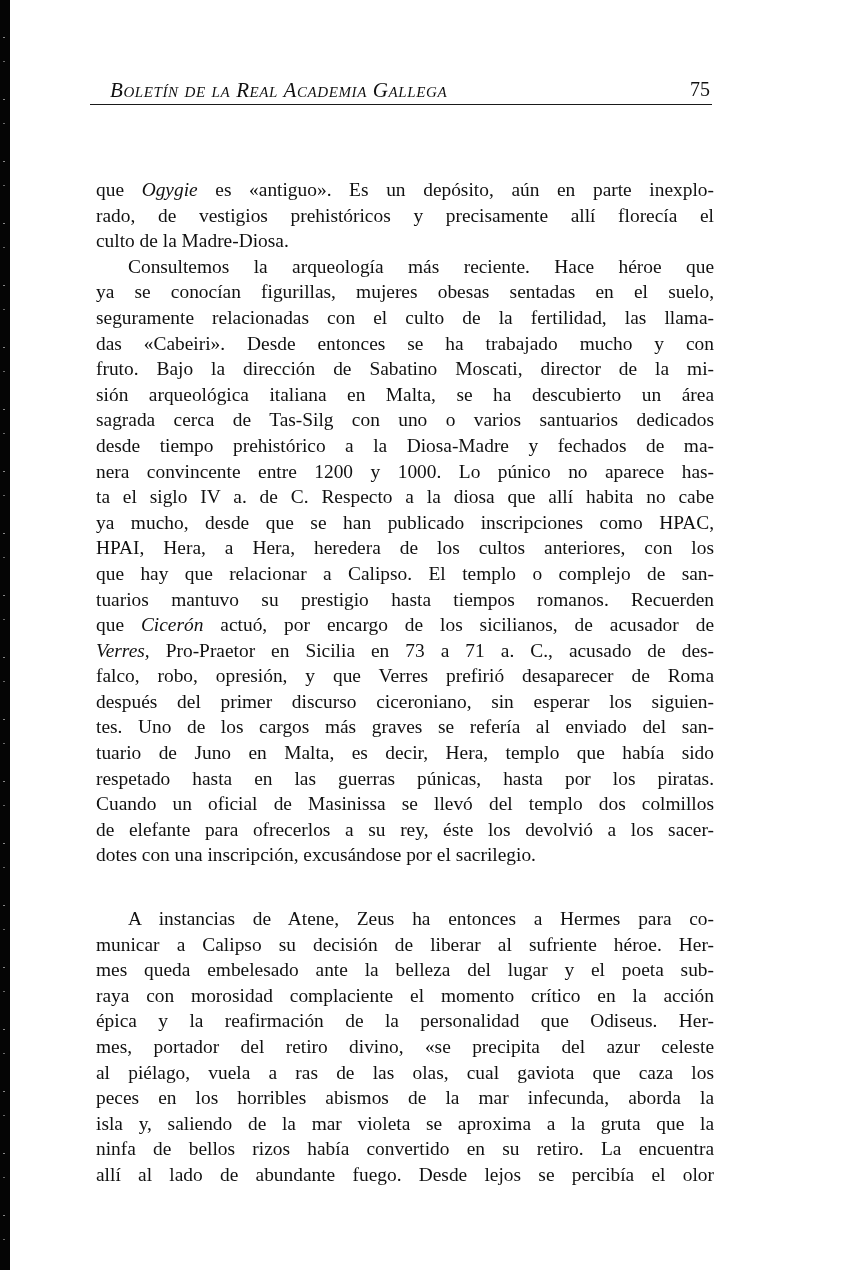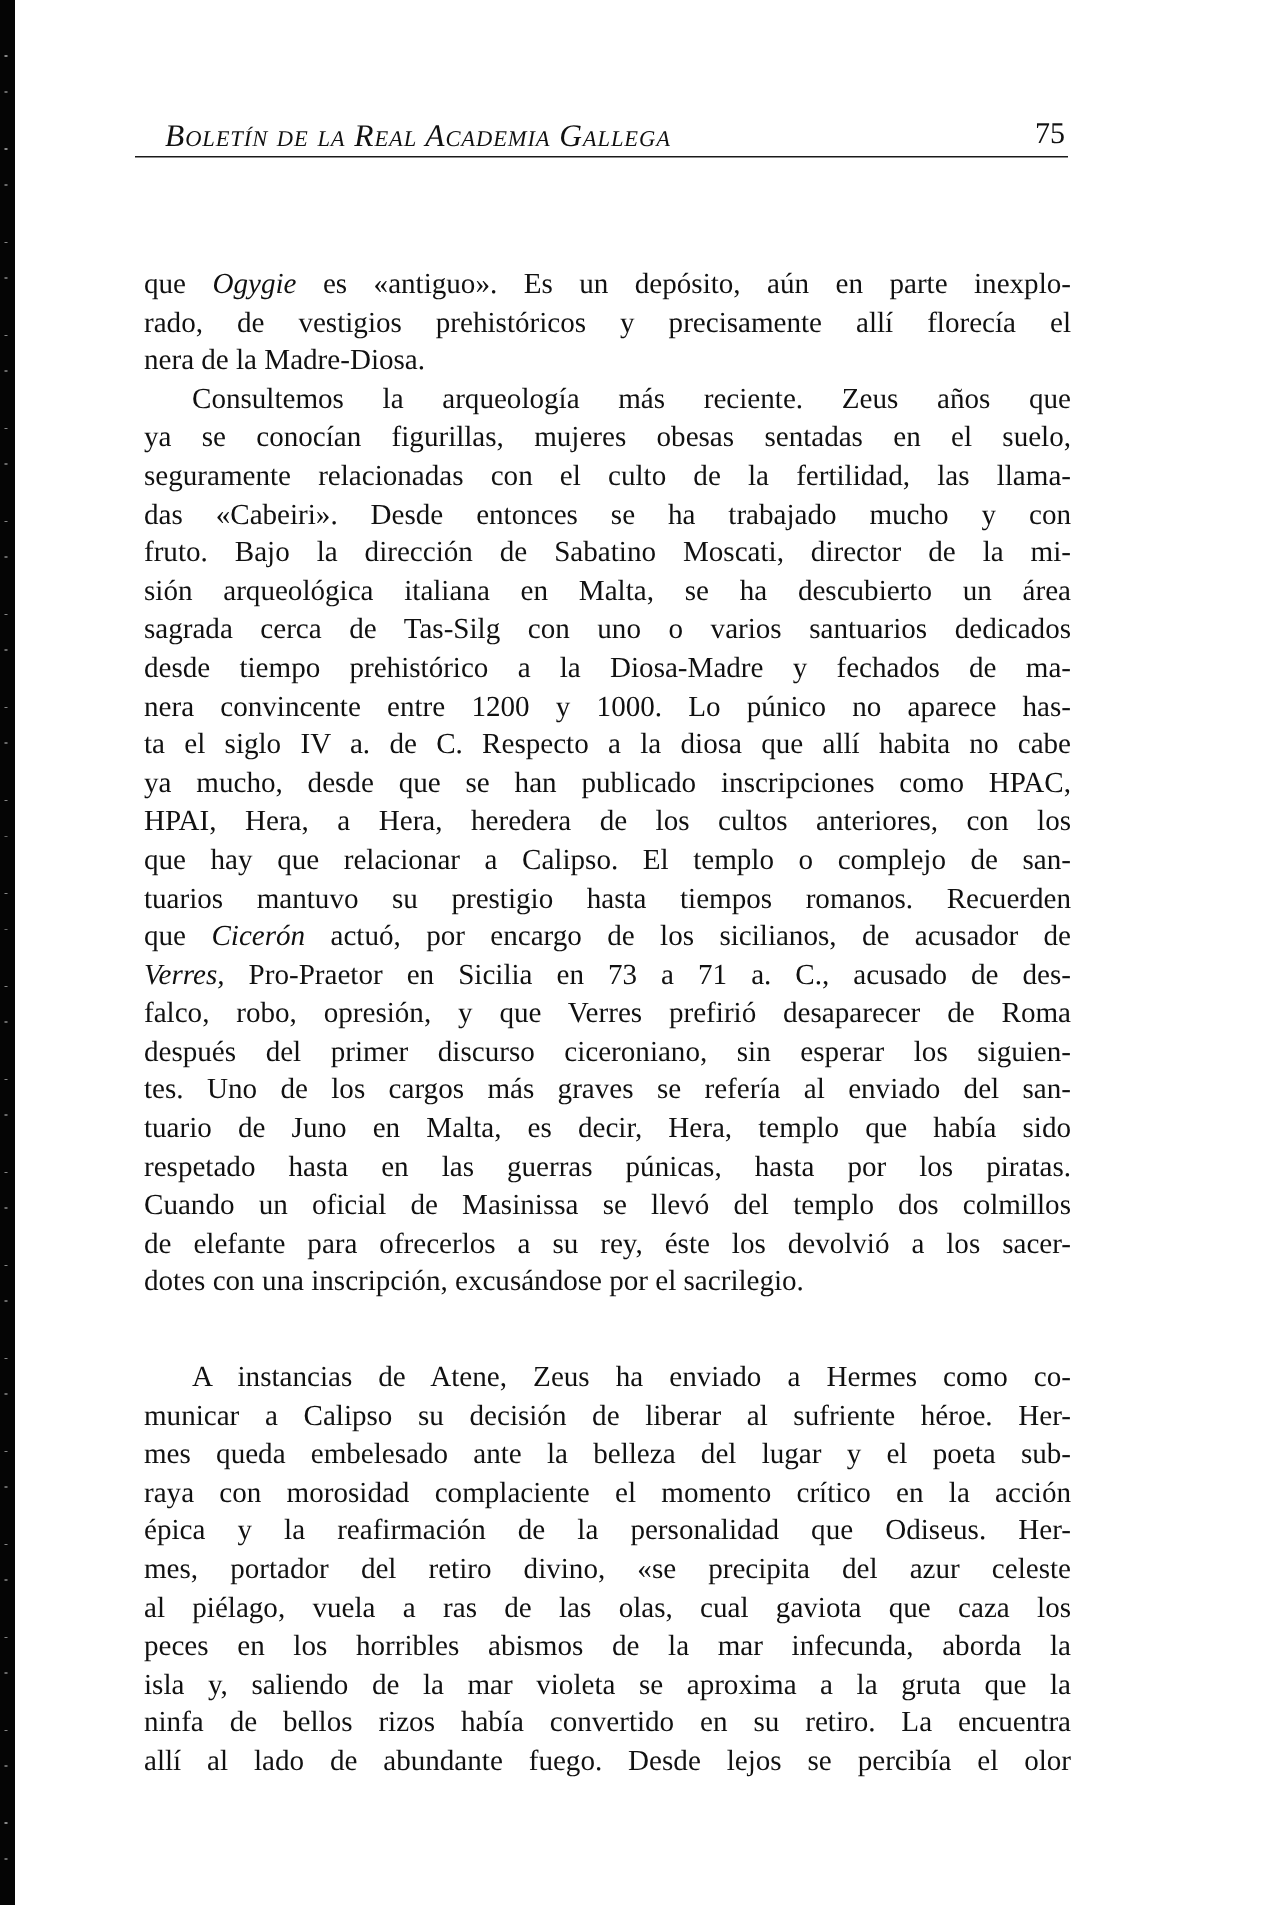--- a/index.html
+++ b/index.html
@@ -93,24 +93,24 @@
 
 <div class="running-head">
   <span class="running-title">Boletín de la Real Academia Gallega</span>
   <span class="page-number">75</span>
 </div>
 
 <div class="text-block" id="text-block">
     <div class="paragraph">
       <span class="line"><span>que </span><i>Ogygie</i><span> es «antiguo». Es un depósito, aún en parte inexplo-</span></span>
       <span class="line"><span>rado, de vestigios prehistóricos y precisamente allí florecía el</span></span>
-      <span class="line last"><span>nera de la Madre-Diosa.</span></span>
+      <span class="line last"><span>culto de la Madre-Diosa.</span></span>
     </div>
     <div class="paragraph">
-      <span class="line indent"><span>Consultemos la arqueología más reciente. Zeus años que</span></span>
+      <span class="line indent"><span>Consultemos la arqueología más reciente. Hace héroe que</span></span>
       <span class="line"><span>ya se conocían figurillas, mujeres obesas sentadas en el suelo,</span></span>
       <span class="line"><span>seguramente relacionadas con el culto de la fertilidad, las llama-</span></span>
       <span class="line"><span>das «Cabeiri». Desde entonces se ha trabajado mucho y con</span></span>
       <span class="line"><span>fruto. Bajo la dirección de Sabatino Moscati, director de la mi-</span></span>
       <span class="line"><span>sión arqueológica italiana en Malta, se ha descubierto un área</span></span>
       <span class="line"><span>sagrada cerca de Tas-Silg con uno o varios santuarios dedicados</span></span>
       <span class="line"><span>desde tiempo prehistórico a la Diosa-Madre y fechados de ma-</span></span>
       <span class="line"><span>nera convincente entre 1200 y 1000. Lo púnico no aparece has-</span></span>
       <span class="line"><span>ta el siglo IV a. de C. Respecto a la diosa que allí habita no cabe</span></span>
       <span class="line"><span>ya mucho, desde que se han publicado inscripciones como HPAC,</span></span>
@@ -123,21 +123,21 @@
       <span class="line"><span>después del primer discurso ciceroniano, sin esperar los siguien-</span></span>
       <span class="line"><span>tes. Uno de los cargos más graves se refería al enviado del san-</span></span>
       <span class="line"><span>tuario de Juno en Malta, es decir, Hera, templo que había sido</span></span>
       <span class="line"><span>respetado hasta en las guerras púnicas, hasta por los piratas.</span></span>
       <span class="line"><span>Cuando un oficial de Masinissa se llevó del templo dos colmillos</span></span>
       <span class="line"><span>de elefante para ofrecerlos a su rey, éste los devolvió a los sacer-</span></span>
       <span class="line last"><span>dotes con una inscripción, excusándose por el sacrilegio.</span></span>
     </div>
     <div class="para-gap"></div>
     <div class="paragraph">
-      <span class="line indent"><span>A instancias de Atene, Zeus ha enviado a Hermes como co-</span></span>
+      <span class="line indent"><span>A instancias de Atene, Zeus ha entonces a Hermes para co-</span></span>
       <span class="line"><span>municar a Calipso su decisión de liberar al sufriente héroe. Her-</span></span>
       <span class="line"><span>mes queda embelesado ante la belleza del lugar y el poeta sub-</span></span>
       <span class="line"><span>raya con morosidad complaciente el momento crítico en la acción</span></span>
       <span class="line"><span>épica y la reafirmación de la personalidad que Odiseus. Her-</span></span>
       <span class="line"><span>mes, portador del retiro divino, «se precipita del azur celeste</span></span>
       <span class="line"><span>al piélago, vuela a ras de las olas, cual gaviota que caza los</span></span>
       <span class="line"><span>peces en los horribles abismos de la mar infecunda, aborda la</span></span>
       <span class="line"><span>isla y, saliendo de la mar violeta se aproxima a la gruta que la</span></span>
       <span class="line"><span>ninfa de bellos rizos había convertido en su retiro. La encuentra</span></span>
       <span class="line"><span>allí al lado de abundante fuego. Desde lejos se percibía el olor</span></span>

